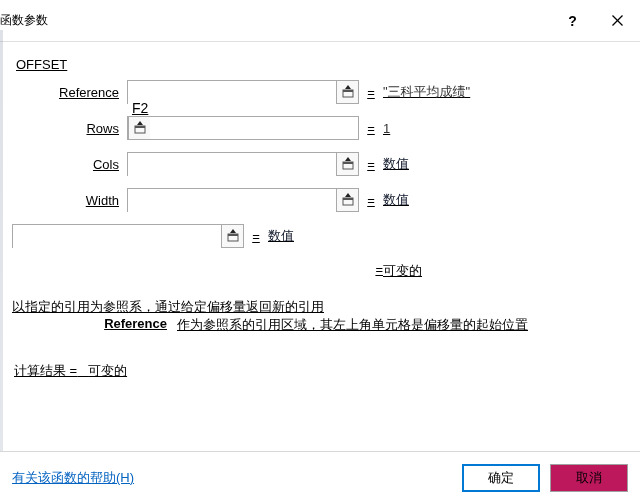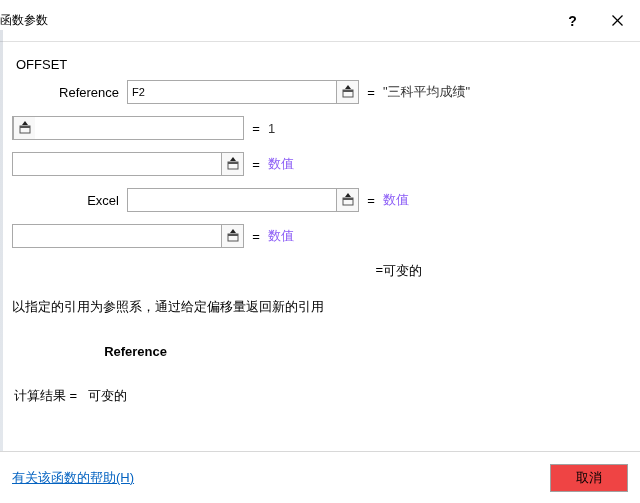--- a/index.html
+++ b/index.html
@@ -35,20 +35,21 @@
     align-items: center;
     justify-content: center;
     font-family: "Segoe UI Symbol", Arial, sans-serif;
   }
   .titlebar-help { font-size: 14px; font-weight: bold; }
   .titlebar-close svg { width: 11px; height: 11px; }
   .body-area {
     flex: 1;
     padding: 10px 18px 0 12px;
     position: relative;
+    text-decoration: underline;
   }
   .fn-header {
     font-size: 13px;
     margin: 5px 4px 8px 4px;
     color: #000;
   }
   .param-row {
     display: flex;
     align-items: center;
     margin-bottom: 12px;
@@ -64,23 +65,24 @@
     height: 24px;
     display: flex;
     border: 1px solid #a9a9a9;
     background: #fff;
   }
   .param-input {
     flex: 1;
     border: none;
     outline: none;
     padding: 0 4px;
-    font-size: 11px;
+    font-size: 14px;
     height: 22px;
     font-family: inherit;
+    margin-top: 16px;
   }
   .collapse-btn {
     width: 22px;
     height: 22px;
     border-left: 1px solid #a9a9a9;
     display: flex;
     align-items: center;
     justify-content: center;
     background: #f8f8f8;
   }
@@ -89,31 +91,31 @@
     width: 24px;
     text-align: center;
     font-size: 13px;
     color: #000;
   }
   .param-result {
     flex: 1;
     font-size: 13px;
     color: #333;
   }
-  .param-result.hint { color: #8b5cf6; }
+  .param-result.hint { color: #0f172a; }
   .summary-row {
     display: flex;
     margin-top: 14px;
     margin-bottom: 18px;
   }
   .summary-eq-area { width: 371px; text-align: right; font-size: 13px; }
   .summary-val { flex: 1; font-size: 13px; padding-left: 0; }
   .desc1 {
     font-size: 13px;
-    margin: 0 0 28px 0;
+    margin: 0 0 0 0;
     color: #000;
   }
   .desc2-row {
     display: flex;
     font-size: 13px;
     color: #000;
     margin-bottom: 26px;
   }
   .desc2-label {
     width: 165px;
@@ -137,21 +139,21 @@
     color: #0563c1;
     text-decoration: underline;
     font-size: 13px;
     cursor: pointer;
   }
   .footer-spacer { flex: 1; }
   .btn {
     min-width: 78px;
     height: 28px;
     border: 1px solid #a0a0a0;
-    background: #ef4444;
+    background: #be185d;
     font-size: 13px;
     font-family: inherit;
     margin-left: 10px;
     cursor: pointer;
     padding: 0 10px;
   }
   .btn.primary {
     border: 2px solid #0078d4;
     background: #fff;
   }
@@ -205,48 +207,50 @@
                 <rect x="2" y="5" width="10" height="7" fill="none" stroke="#555" stroke-width="1"></rect>
                 <rect x="2" y="5" width="10" height="2" fill="#555"></rect>
                 <path d="M7 0 L10 4 L4 4 Z" fill="#222"></path>
               </svg>
             </div>
           </div>
           <div class="param-eq">=</div>
           <div class="param-result">"三科平均成绩"</div>
         </div>
         <div class="param-row">
+          <div class="param-label">Rows</div>
           <div class="param-input-wrap">
             <div class="collapse-btn">
               <svg width="14" height="14" viewBox="0 0 14 14">
                 <rect x="2" y="5" width="10" height="7" fill="none" stroke="#555" stroke-width="1"></rect>
                 <rect x="2" y="5" width="10" height="2" fill="#555"></rect>
                 <path d="M7 0 L10 4 L4 4 Z" fill="#222"></path>
               </svg>
             </div>
           </div>
           <div class="param-eq">=</div>
           <div class="param-result">1</div>
         </div>
         <div class="param-row">
+          <div class="param-label">Cols</div>
           <div class="param-input-wrap">
             <input class="param-input" value="" style="">
             <div class="collapse-btn">
               <svg width="14" height="14" viewBox="0 0 14 14">
                 <rect x="2" y="5" width="10" height="7" fill="none" stroke="#555" stroke-width="1"></rect>
                 <rect x="2" y="5" width="10" height="2" fill="#555"></rect>
                 <path d="M7 0 L10 4 L4 4 Z" fill="#222"></path>
               </svg>
             </div>
           </div>
           <div class="param-eq">=</div>
           <div class="param-result hint">数值</div>
         </div>
         <div class="param-row">
-          <div class="param-label">Excel</div>
+          <div class="param-label">Width</div>
           <div class="param-input-wrap">
             <input class="param-input" value="" style="">
             <div class="collapse-btn">
               <svg width="14" height="14" viewBox="0 0 14 14">
                 <rect x="2" y="5" width="10" height="7" fill="none" stroke="#555" stroke-width="1"></rect>
                 <rect x="2" y="5" width="10" height="2" fill="#555"></rect>
                 <path d="M7 0 L10 4 L4 4 Z" fill="#222"></path>
               </svg>
             </div>
           </div>
@@ -271,29 +275,31 @@
 
     <div class="summary-row">
       <div class="summary-eq-area">=</div>
       <div class="summary-val">可变的</div>
     </div>
 
     <div class="desc1">以指定的引用为参照系，通过给定偏移量返回新的引用</div>
 
     <div class="desc2-row">
       <div class="desc2-label">Reference</div>
+      <div class="desc2-text">作为参照系的引用区域，其左上角单元格是偏移量的起始位置</div>
     </div>
 
     <div class="calc-result-row">
       <span>计算结果 =</span>
       &nbsp;
       <span>可变的</span>
     </div>
 
   </div>
 
   <div class="footer">
     <a class="help-link">有关该函数的帮助(H)</a>
     <div class="footer-spacer"></div>
+    <button class="btn primary">确定</button>
     <button class="btn">取消</button>
   </div>
 
 </div>
 
 </body></html>

